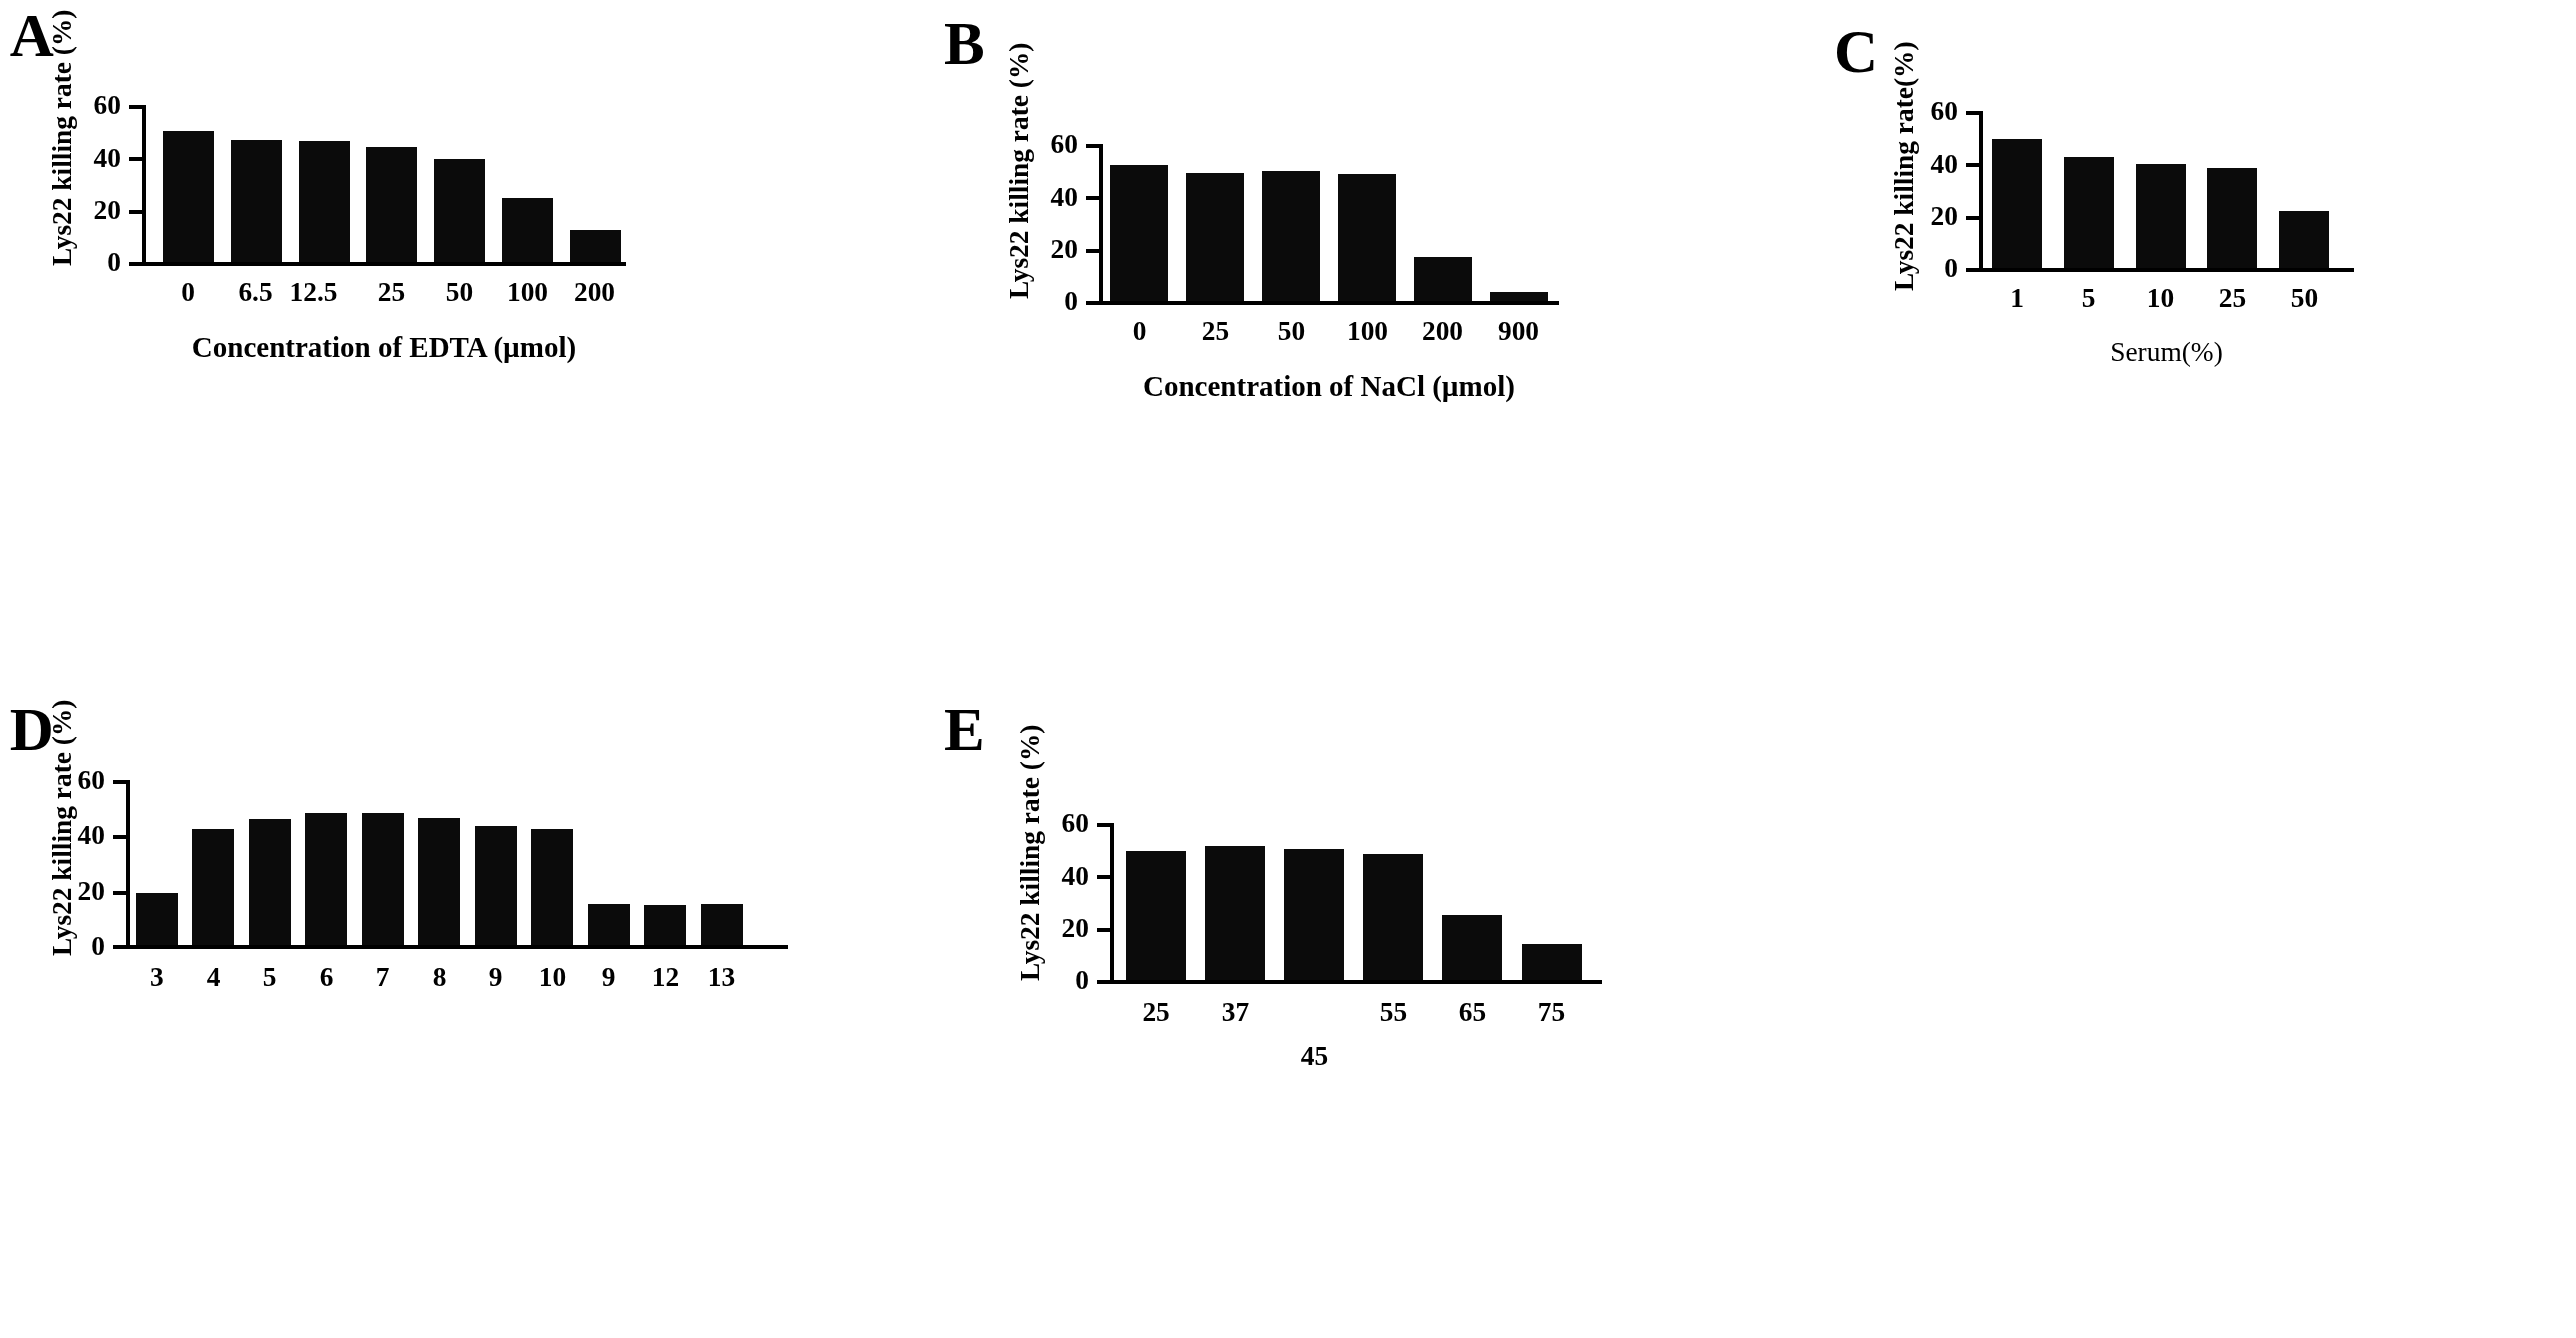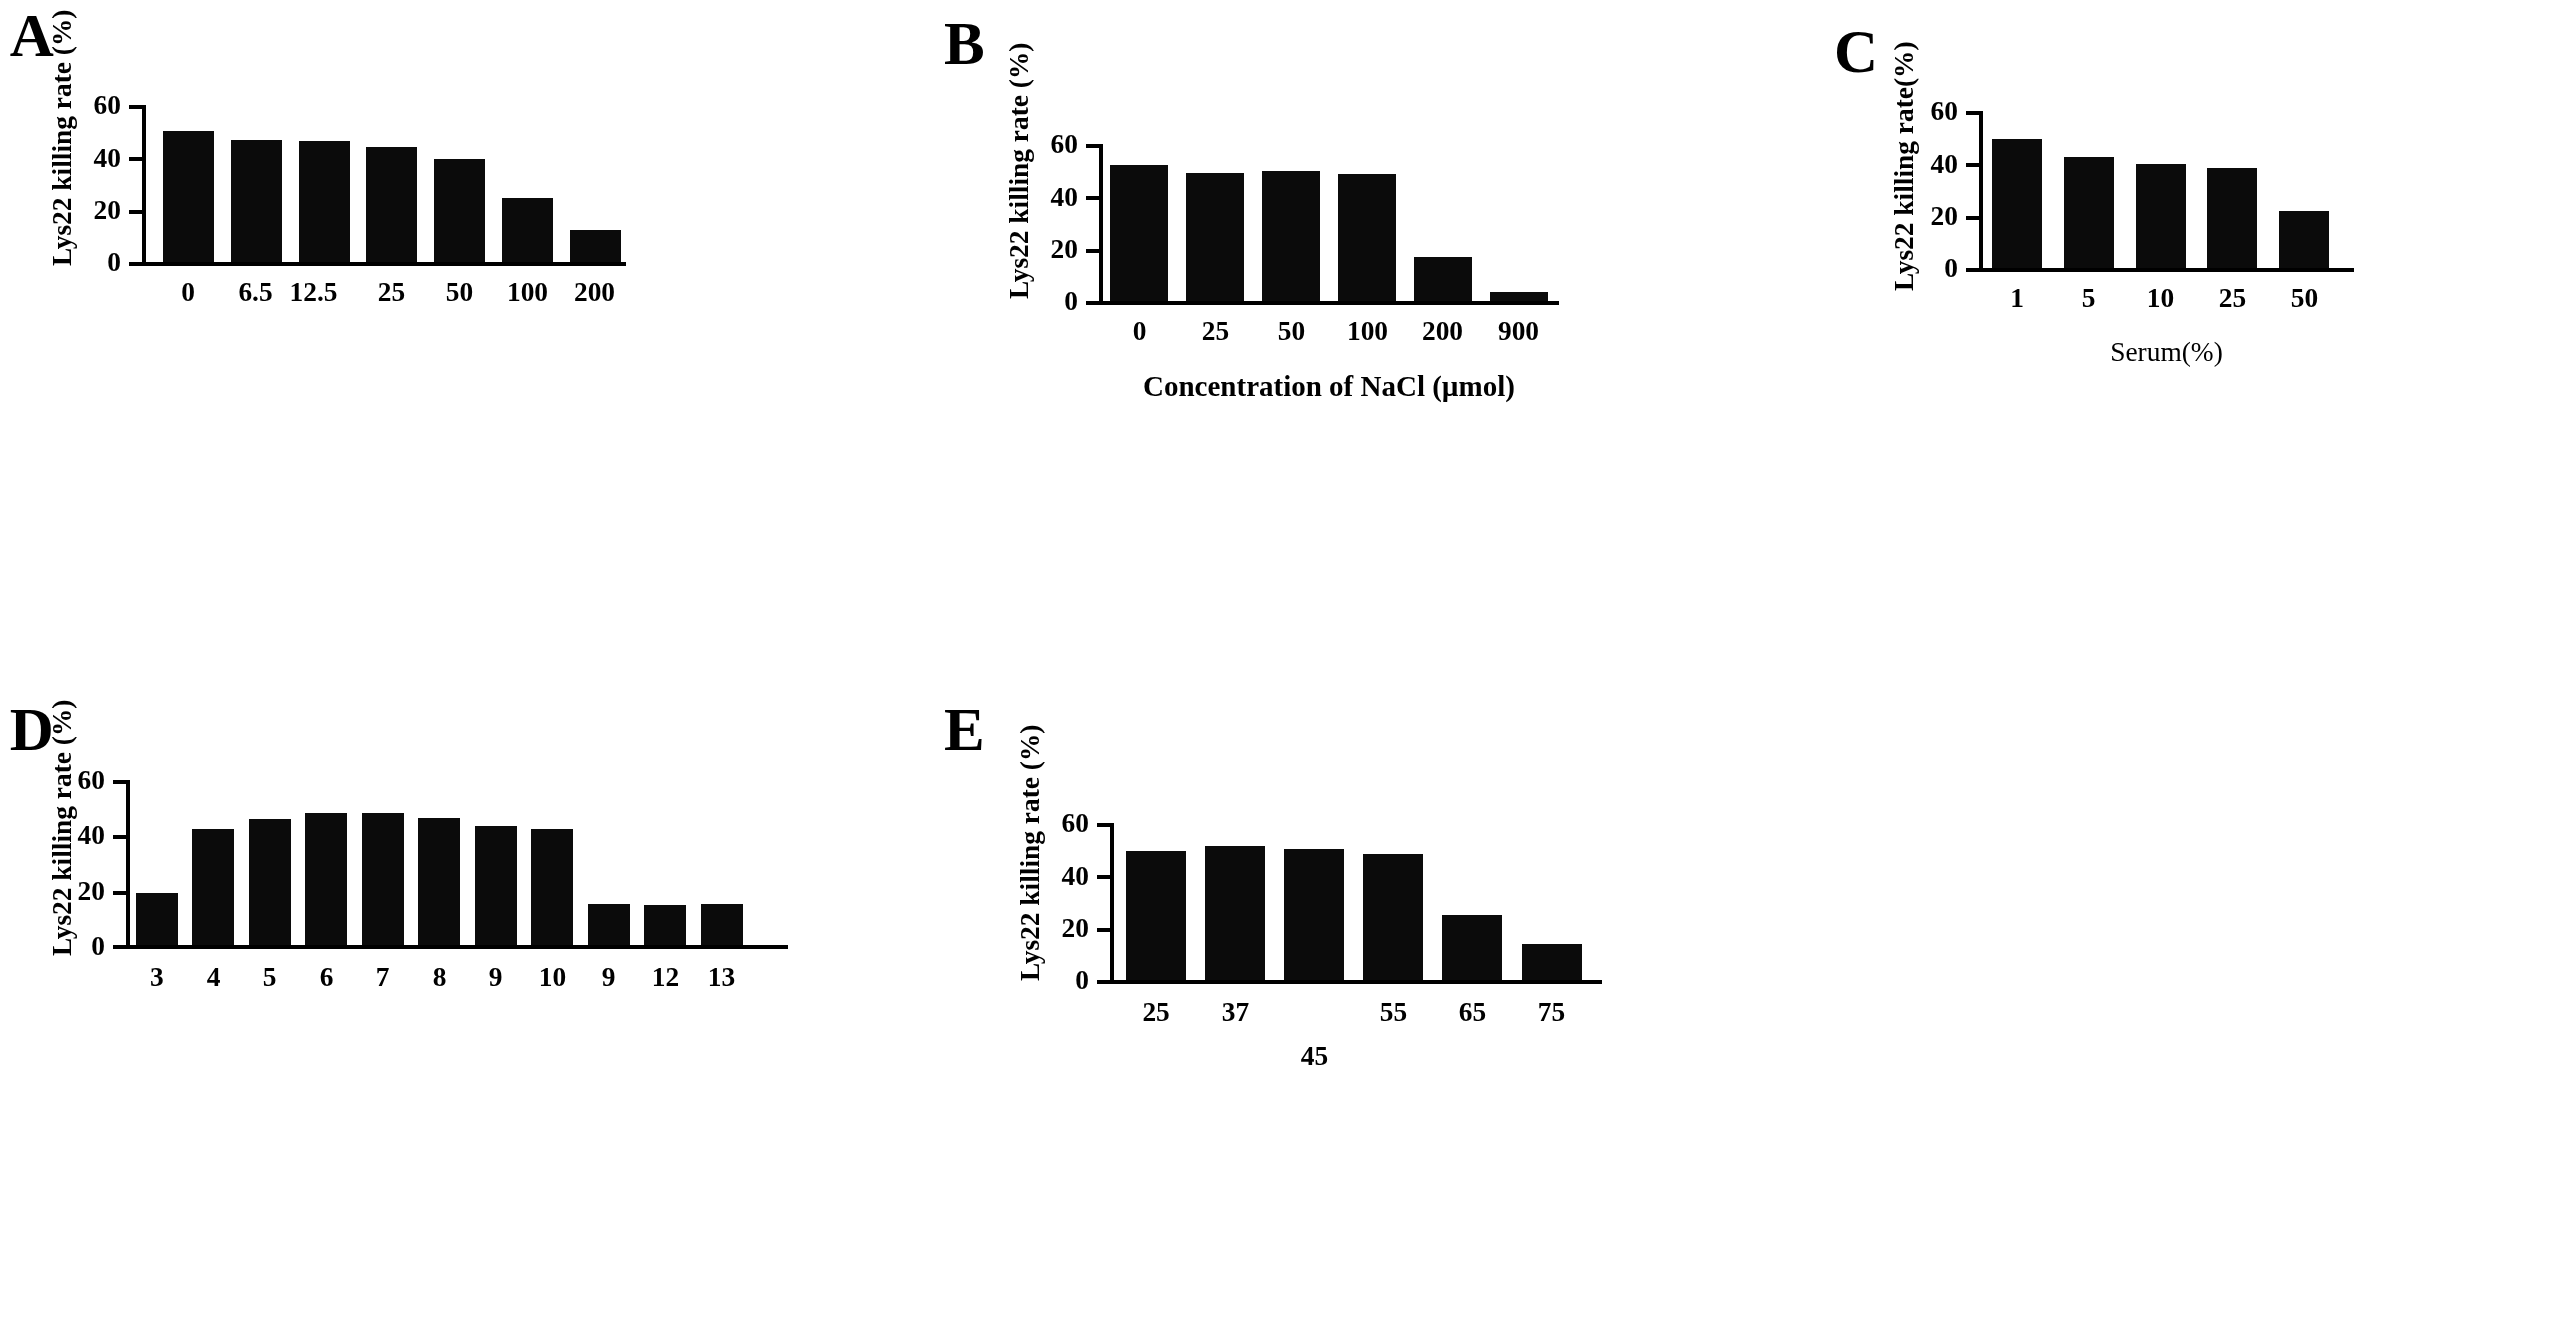--- a/index.html
+++ b/index.html
@@ -148,20 +148,21 @@
 
       <div class="tick-x-label" style="left:5.6px;   top:174px; width:81px;">0</div>
       <div class="tick-x-label" style="left:73px;  top:174px; width:81px;">6.5</div>
       <div class="tick-x-label" style="left:131px; top:174px; width:81px;">12.5</div>
       <div class="tick-x-label" style="left:209px; top:174px; width:81px;">25</div>
       <div class="tick-x-label" style="left:277px; top:174px; width:81px;">50</div>
       <div class="tick-x-label" style="left:345px; top:174px; width:81px;">100</div>
       <div class="tick-x-label" style="left:412px; top:174px; width:81px;">200</div>
     </div>
 
+    <div class="xlabel" style="left:142px; top:331px; width:484px;">Concentration of EDTA (µmol)</div>
   </div>
 
   <div class="panel" style="left:928px; top:0px; width:847px; height:670px;">
     <div class="panel-letter" style="left:16px; top:13px;">B</div>
 
     <div class="ylabel" style="left:76px; top:299px;">Lys22 killing rate (%)</div>
 
     <div class="axes" style="left:171px; top:144px; width:460px; height:161px;">
       <div class="axis-y" style="height:161px;"></div>
       <div class="axis-x" style="top:157px; width:460px;"></div>

